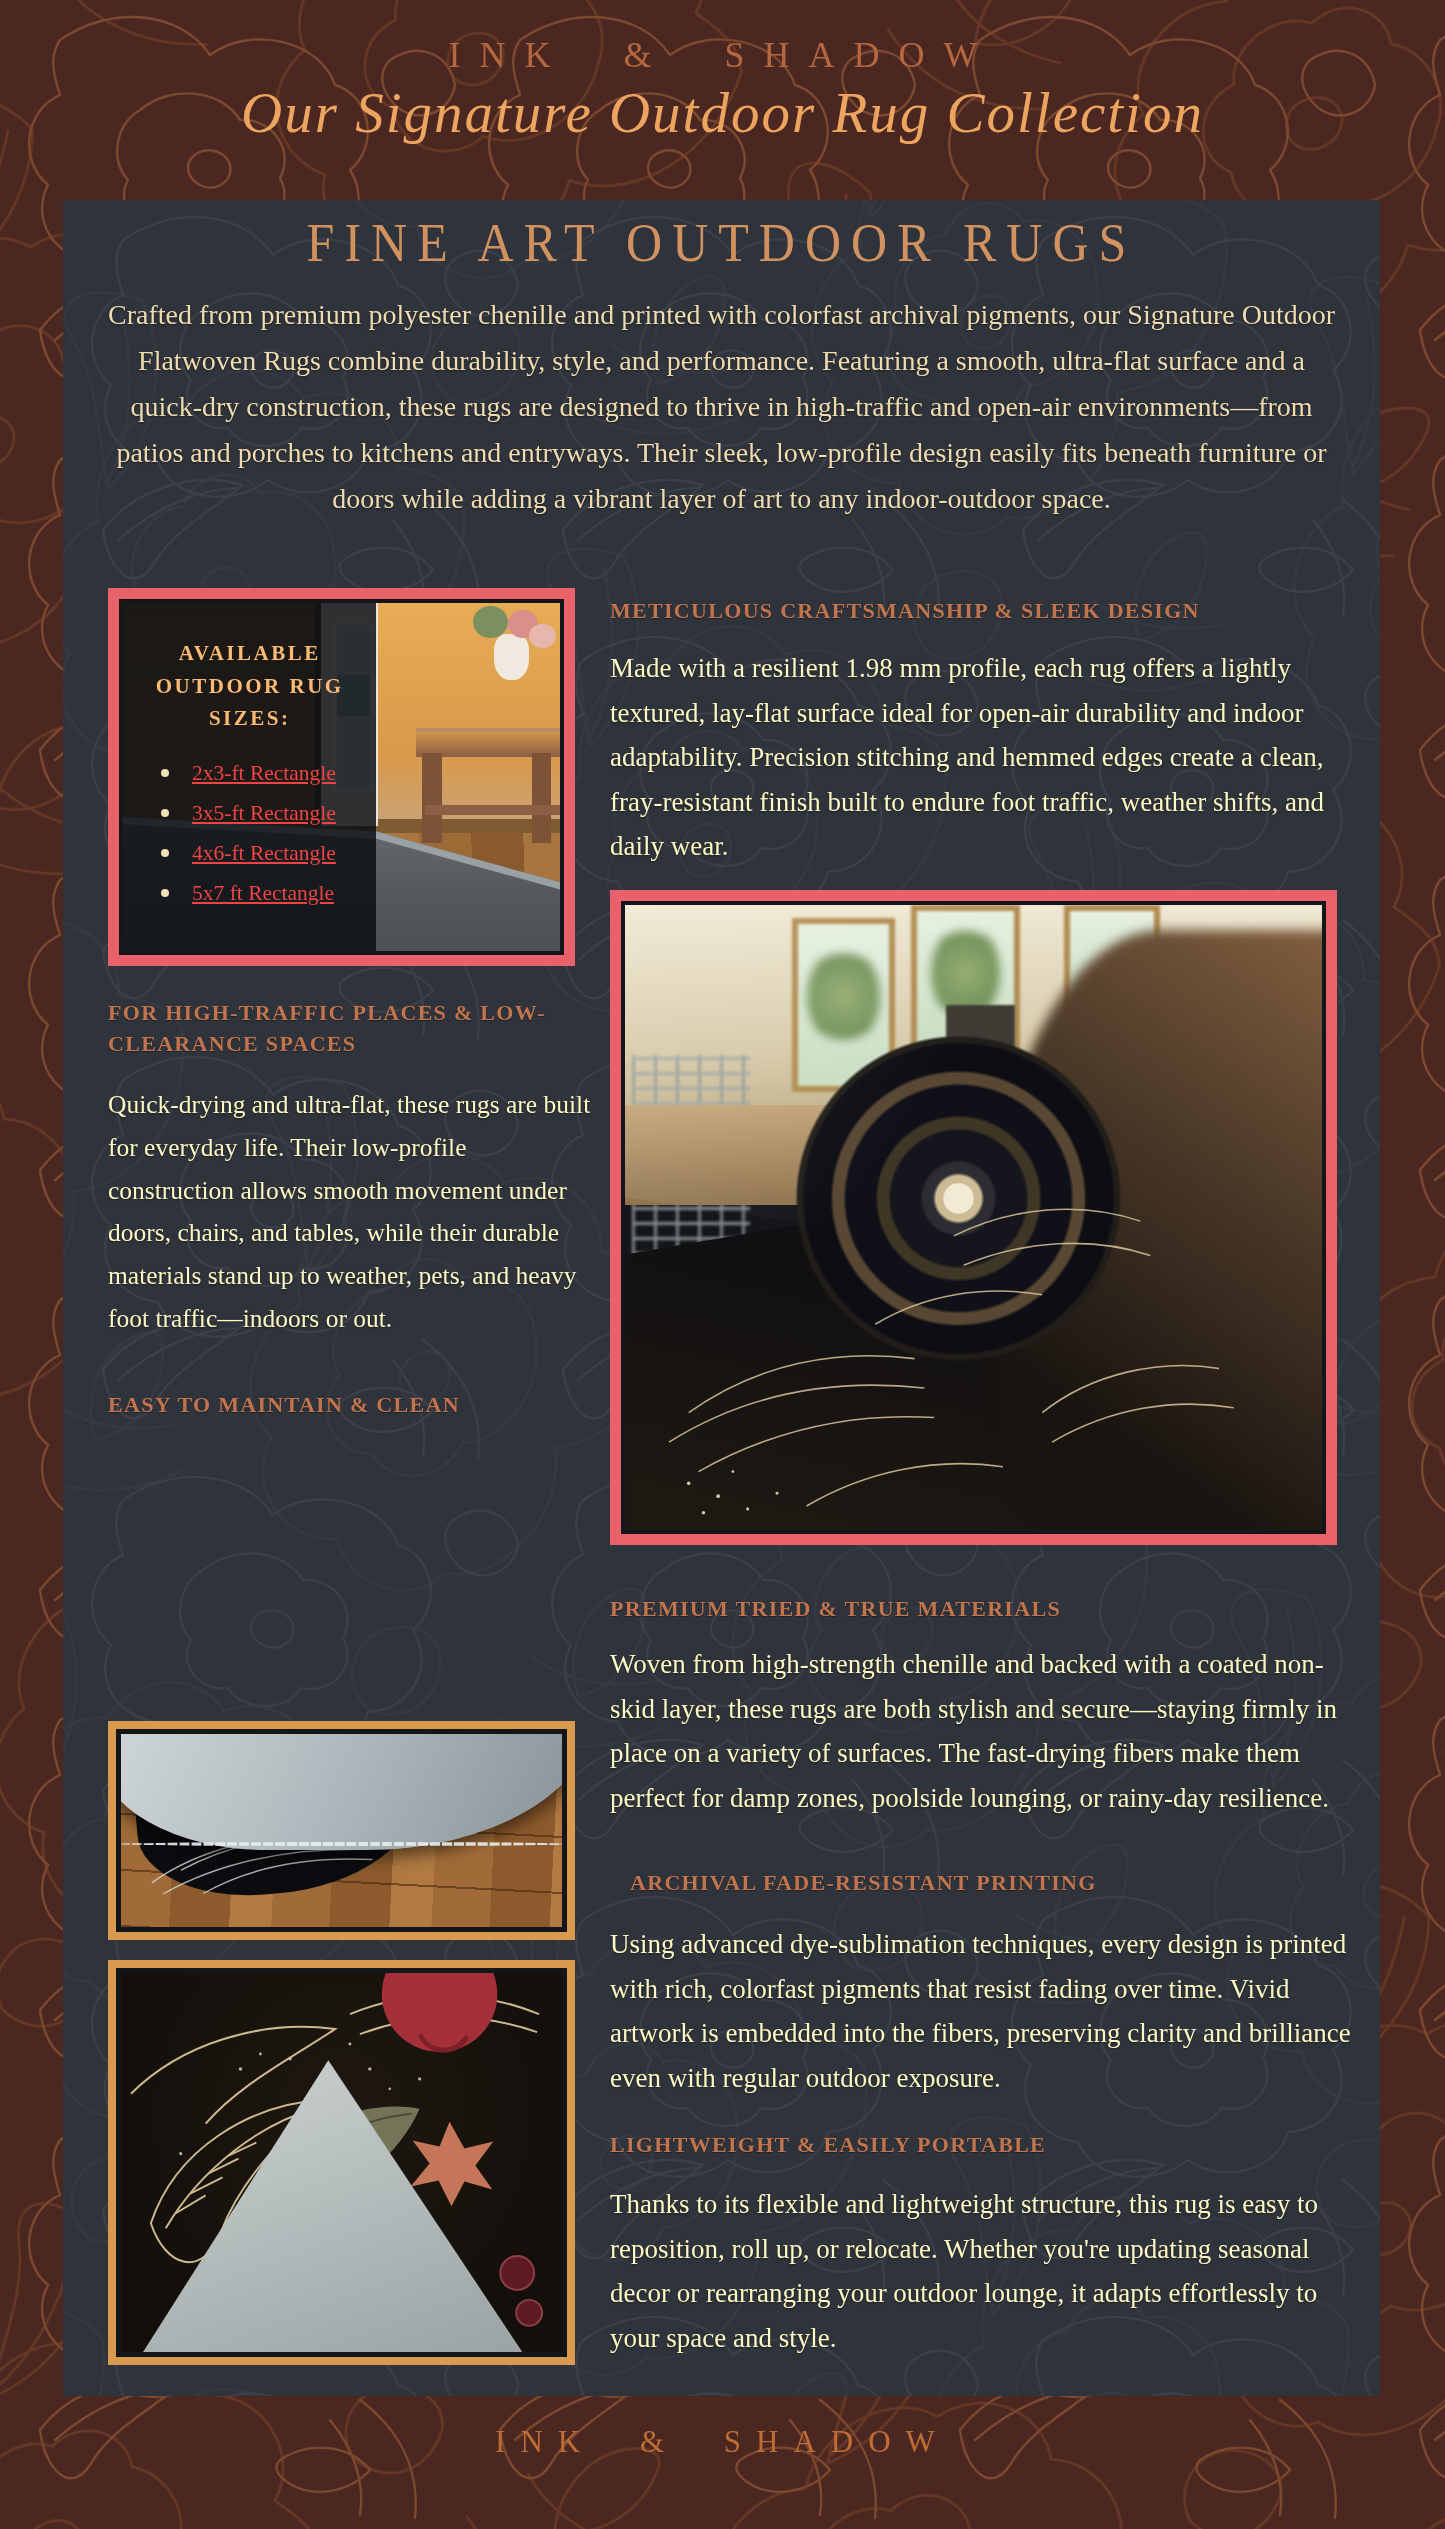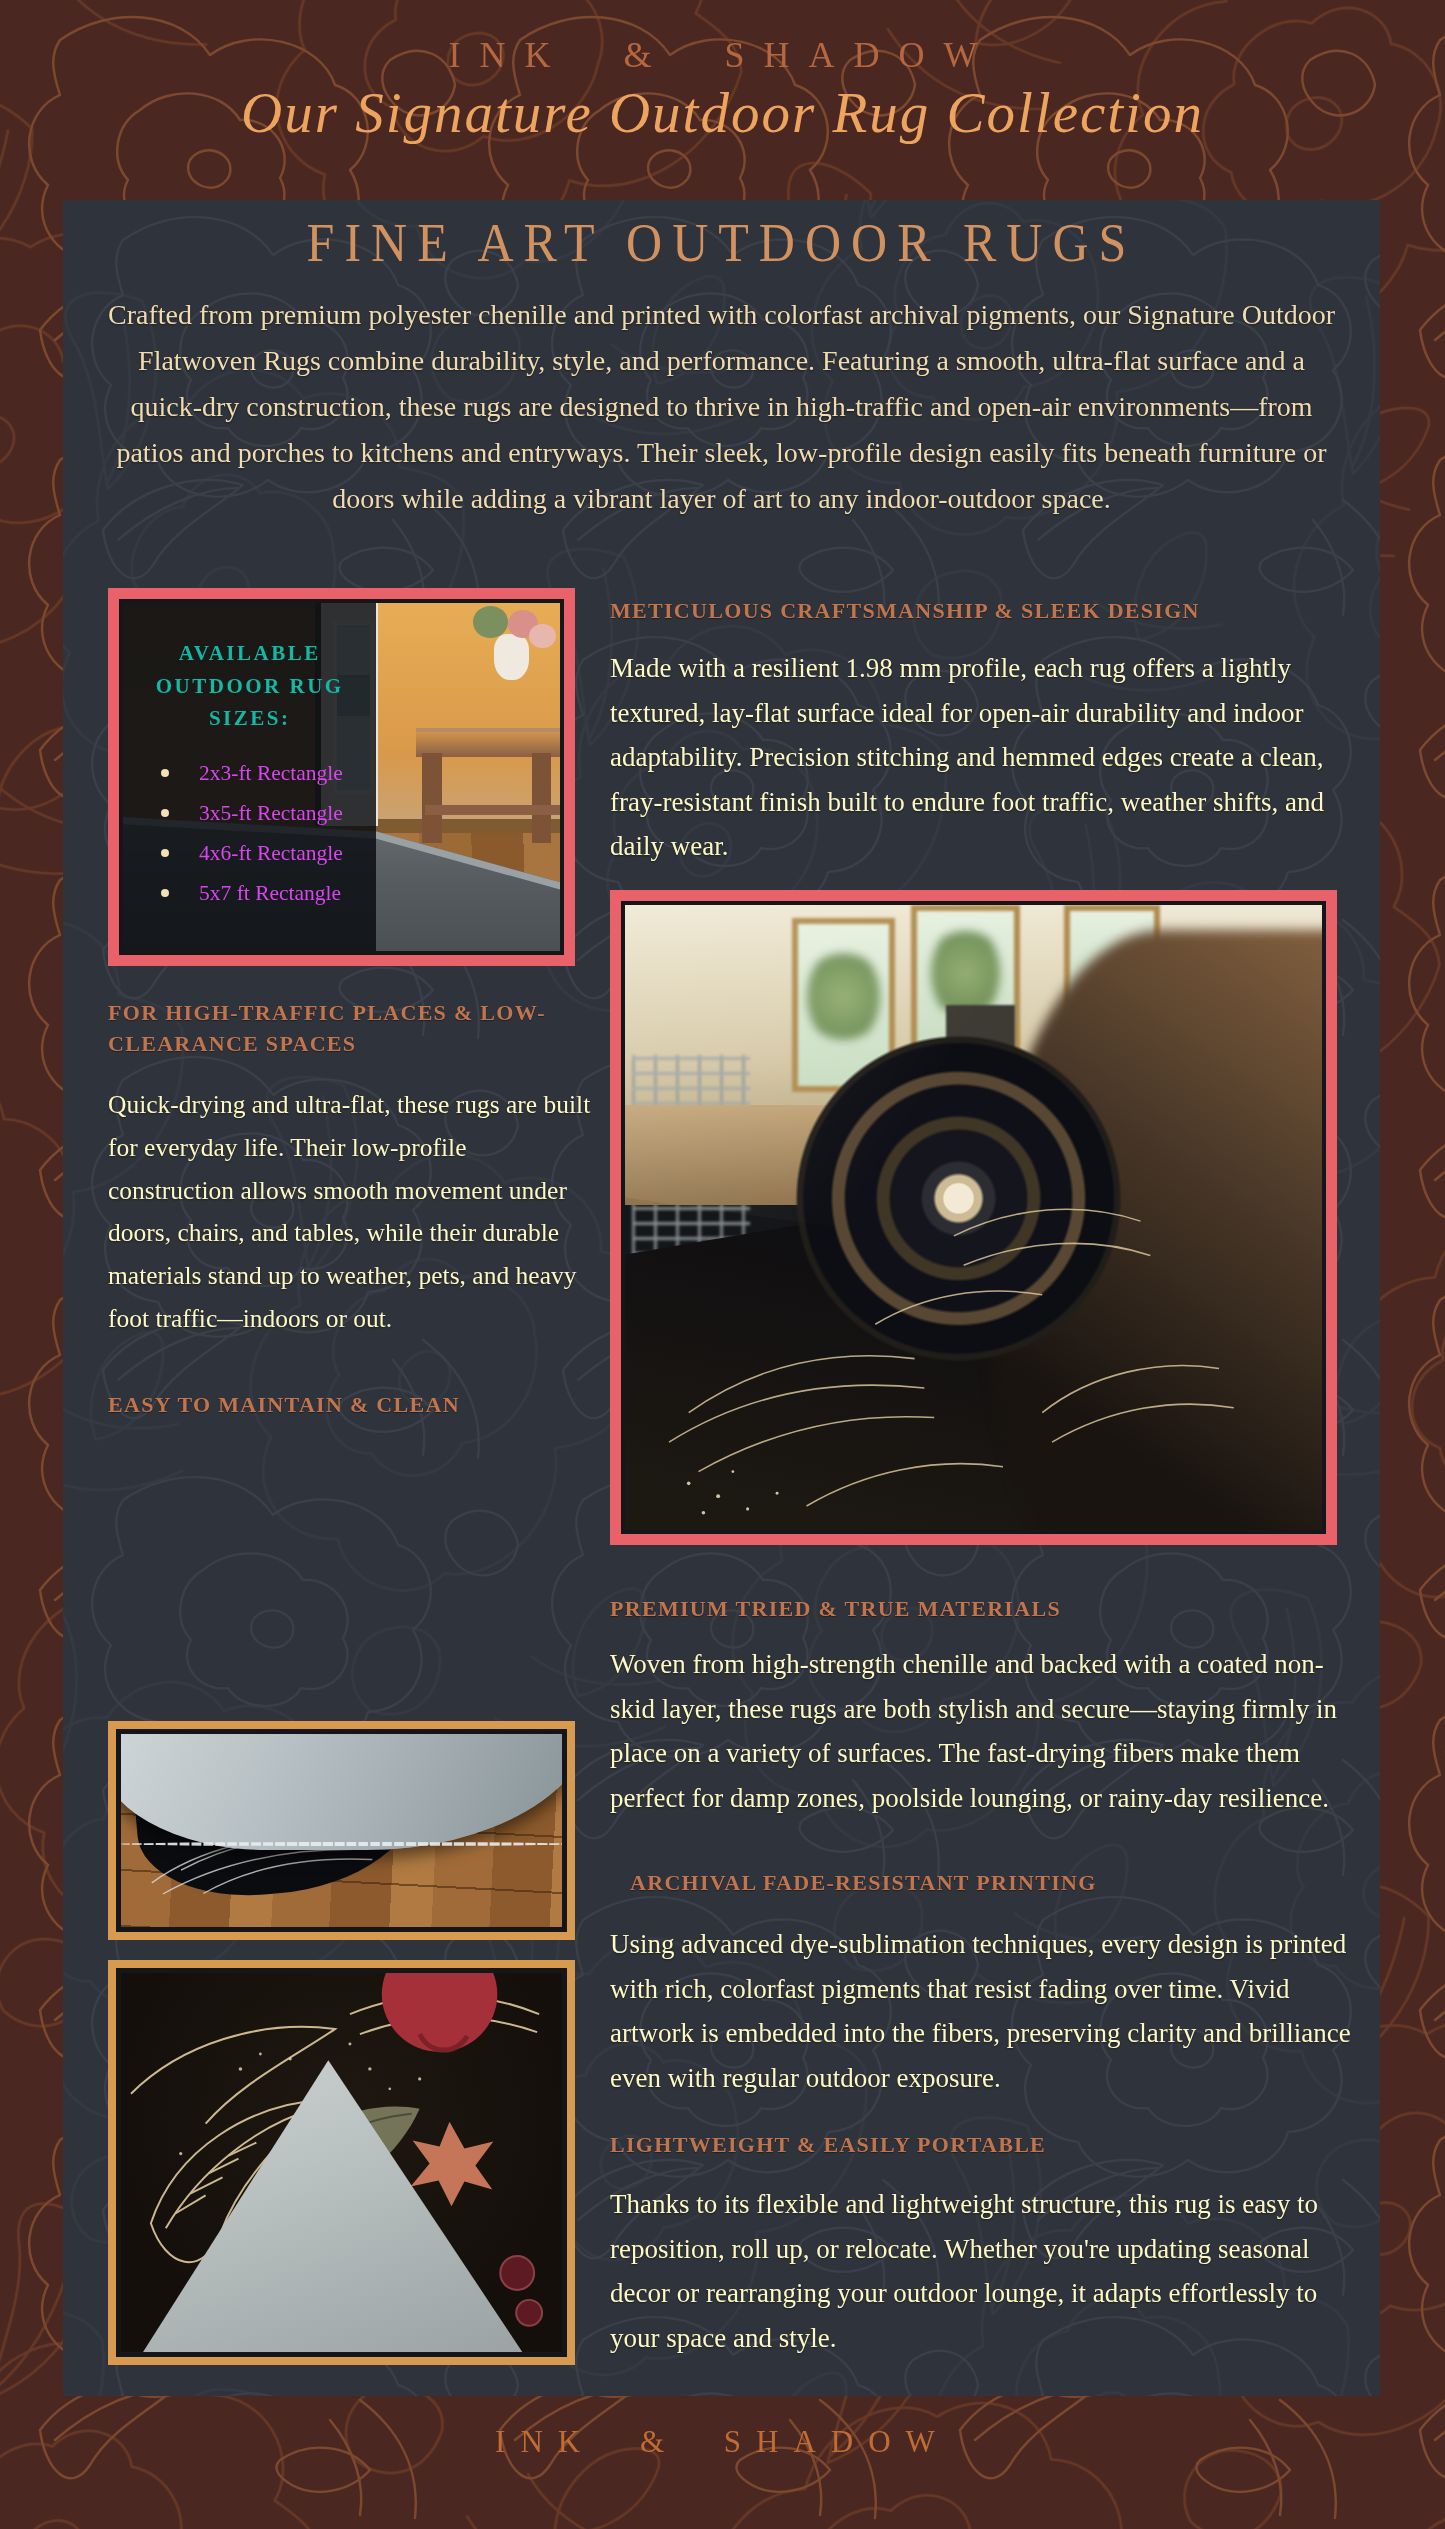--- a/index.html
+++ b/index.html
@@ -68,26 +68,26 @@
     clip-path:polygon(0 26%,58% 34%,100% 62%,100% 100%,0 100%);
     background:linear-gradient(180deg,#737a7d 0%,#565c60 60%,#4a5054 100%);}
   .pe-rug-edge{left:0;right:0;bottom:0;height:52%;
     clip-path:polygon(0 26%,58% 34%,100% 62%,100% 66%,58% 38%,0 30%);
     background:#9aa1a5;}
   .size-overlay{
     left:0;top:0;bottom:0;width:58%;background:rgba(11,13,17,.84);
     display:flex;flex-direction:column;align-items:center;padding-top:34px;box-sizing:border-box;
   }
   .size-head{
-    width:200px;text-align:center;font-size:21px;font-weight:700;color:#14b8a6;
+    width:200px;text-align:center;font-size:21px;font-weight:700;color:#fdba74;
     letter-spacing:2.5px;line-height:1.55;margin:0 0 26px 0;
   }
   .size-list{list-style:none;margin:0;padding:0 0 0 10px;align-self:flex-start;margin-left:28px;}
-  .size-list li{display:flex;align-items:center;gap:30px;margin-bottom:15px;
-    font-size:21.5px;color:#d946ef;}
+  .size-list li{display:flex;align-items:center;gap:23px;margin-bottom:15px;
+    font-size:21.5px;color:#ef4444;text-decoration:underline;}
   .dot{width:8px;height:8px;border-radius:50%;background:#f3e0b8;flex:0 0 auto;}
   
   .pr-top{left:0;right:0;top:0;height:34%;background:linear-gradient(180deg,#efe8d4,#d6c9a8 70%,#c0b18c 100%);}
   .pr-win{background:linear-gradient(180deg,#e6f0e0,#c8ddc2);border:6px solid #b08b4f;filter:blur(1.5px);}
   .pr-green{border-radius:50%;background:radial-gradient(circle,#94ad72 0%,#6f8f57 70%,transparent 72%);filter:blur(4px);}
   .pr-frame{background:#3d3b34;filter:blur(1px);}
   .pr-rack{left:1%;top:24%;width:17%;height:56%;opacity:.85;filter:blur(1.5px);
     background:
       repeating-linear-gradient(0deg,#9aa2a3 0 3px,transparent 3px 15px),
       repeating-linear-gradient(90deg,#8d9596 0 3px,transparent 3px 22px);}

